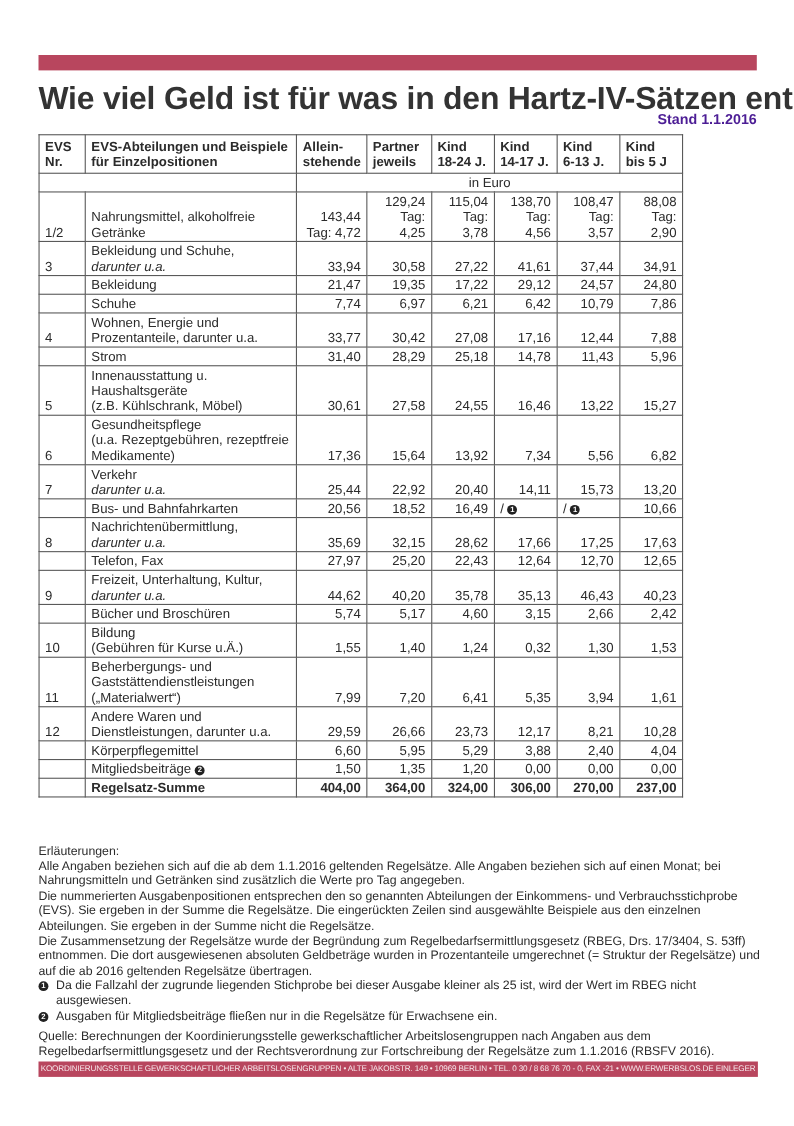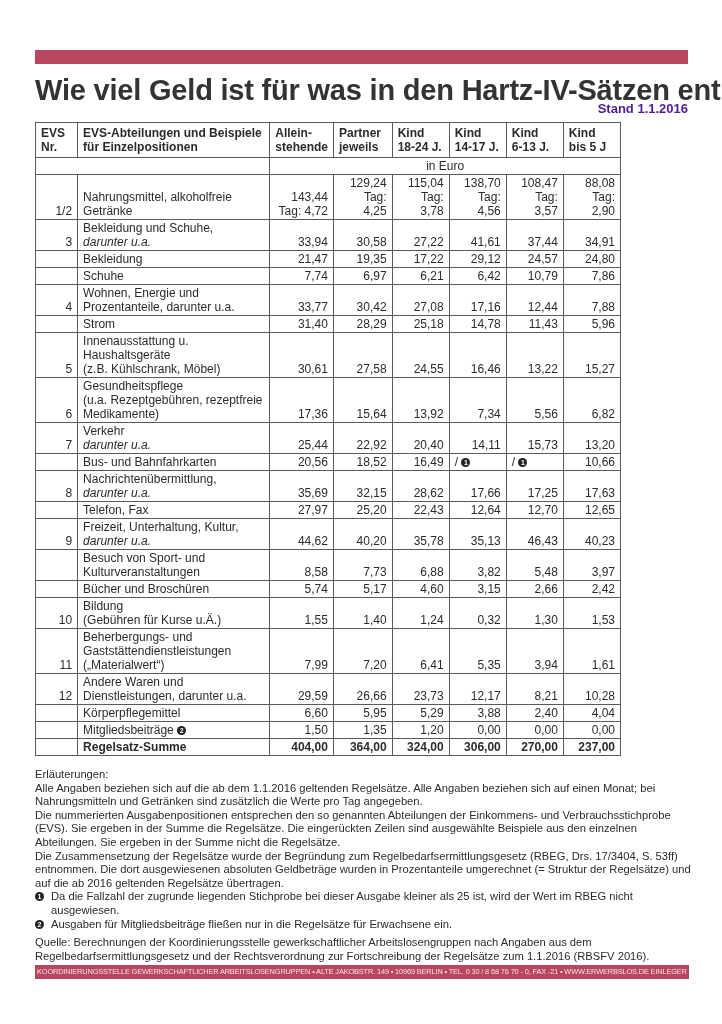--- a/index.html
+++ b/index.html
@@ -7,21 +7,21 @@
          font-family: "Liberation Sans", sans-serif; color: #2b2b2b; }
   .top-bar { position: absolute; left: 35px; top: 50px; width: 653px; height: 14px; background: #b8465e; }
   .title { position: absolute; left: 35px; top: 74px; width: 653px; font-size: 29px; font-weight: bold;
            letter-spacing: -0.2px; color: #333; white-space: nowrap; font-family: "Liberation Sans", sans-serif; }
   .stand { position: absolute; right: 34px; top: 101px; font-size: 13px; font-weight: bold; color: #4c1d95; }
   table.main { position: absolute; left: 35px; top: 122px; width: 586px; border-collapse: collapse;
                font-size: 12px; line-height: 14px; }
   table.main td, table.main th { border: 1.3px solid #5a5a5a; padding: 1px 5px; vertical-align: bottom; }
   table.main th { font-weight: bold; text-align: left; vertical-align: top; padding-top: 3px; padding-bottom: 3px; }
   th.c-alone { text-align: right; }
-  td.evs { width: 34px; vertical-align: top; padding-left: 5px; text-align: right; }
+  td.evs { width: 34px; vertical-align: top; padding-left: 5px; }
   td.desc { width: 195px; }
   td.val { text-align: right; width: 50px; padding-right: 5px; }
   td.sub { padding-left: 35px; }
   tr.euro td { text-align: center; padding: 1px; height: 14px; vertical-align: middle; }
   tr.sum td { font-weight: bold; }
   .it { font-style: italic; }
   .badge { display: inline-block; width: 9px; height: 9px; border-radius: 50%; background: #222; color: #fff;
            font-size: 7px; line-height: 9px; text-align: center; font-weight: bold; vertical-align: 1px; }
   .notes { position: absolute; left: 35px; top: 768px; width: 660px; font-size: 11.2px; line-height: 13.6px; color: #2b2b2b; }
   .notes p { margin: 0; }
@@ -180,30 +180,20 @@
         <td class="desc"><span>Freizeit, Unterhaltung, Kultur,</span><br><span class="it">darunter u.a.</span></td>
         <td class="val">44,62</td>
         <td class="val">40,20</td>
         <td class="val">35,78</td>
         <td class="val">35,13</td>
         <td class="val">46,43</td>
         <td class="val">40,23</td>
       </tr>
       <tr>
         <td class="evs"></td>
-        <td class="desc sub"><span>Besuch von Sport- und</span><br><span>Kulturveranstaltungen</span></td>
-        <td class="val">8,58</td>
-        <td class="val">7,73</td>
-        <td class="val">6,88</td>
-        <td class="val">3,82</td>
-        <td class="val">5,48</td>
-        <td class="val">3,97</td>
-      </tr>
-      <tr>
-        <td class="evs"></td>
         <td class="desc sub"><span>Bücher und Broschüren</span></td>
         <td class="val">5,74</td>
         <td class="val">5,17</td>
         <td class="val">4,60</td>
         <td class="val">3,15</td>
         <td class="val">2,66</td>
         <td class="val">2,42</td>
       </tr>
       <tr>
         <td class="evs">10</td>

